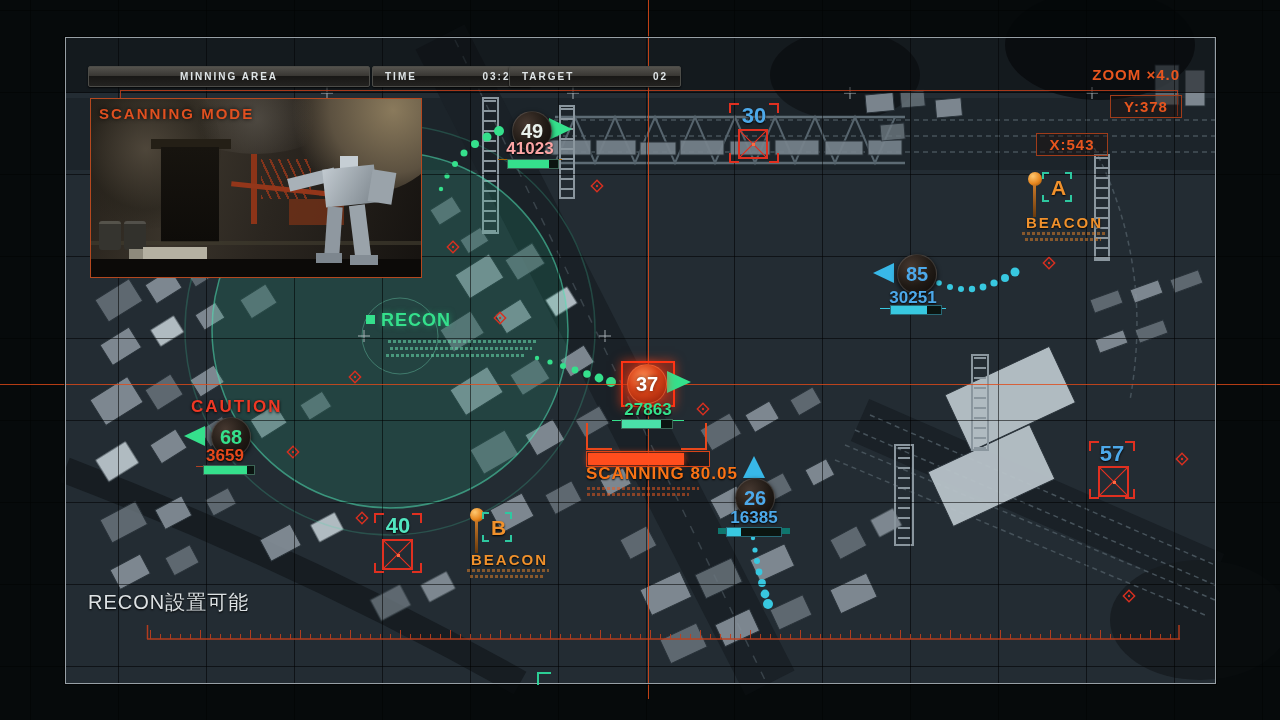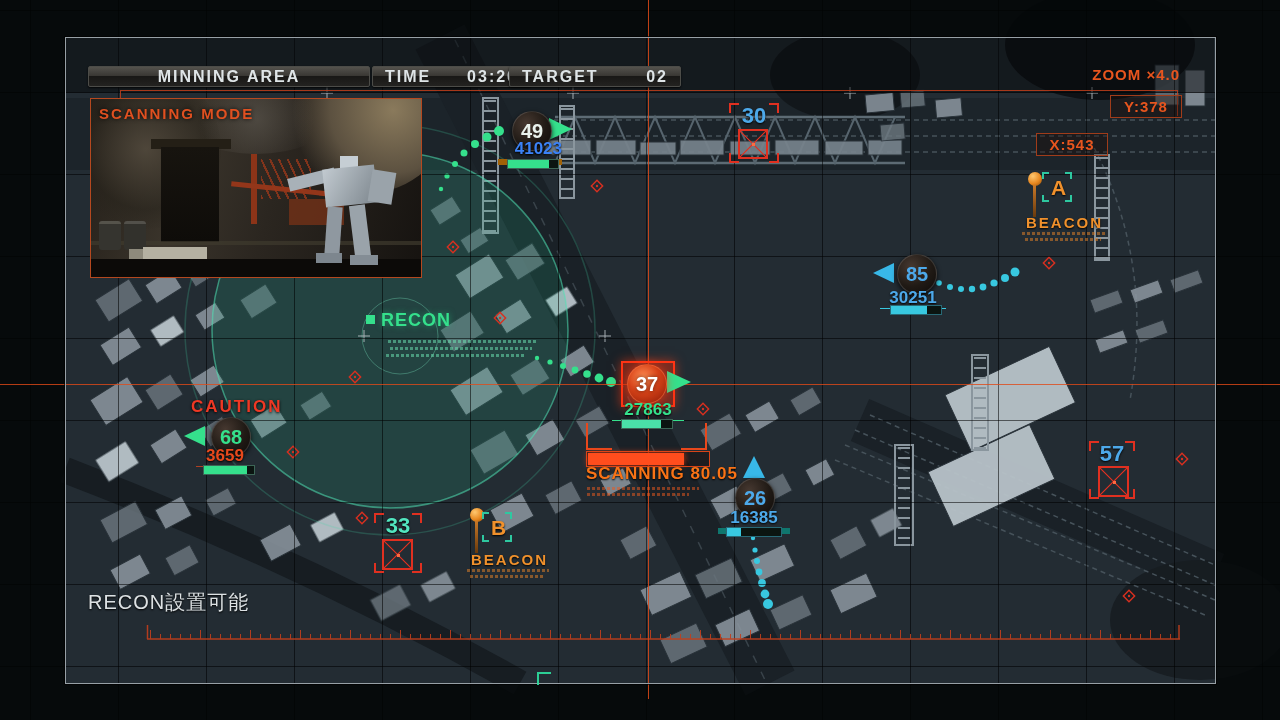--- a/index.html
+++ b/index.html
@@ -14,21 +14,21 @@
   
   #xh-v{left:648px;top:0;width:1px;height:699px;background:#e04a18;opacity:.85;z-index:4;}
   #xh-h{left:0;top:384px;width:1280px;height:1px;background:#e04a18;opacity:.8;z-index:4;}
   
   #topline{left:120px;top:90px;width:1058px;height:1px;background:#c33f1c;opacity:.85;z-index:5;}
   #topline::before{content:'';position:absolute;left:0;top:0;width:1px;height:8px;background:#c33f1c;}
   #topline::after{content:'';position:absolute;right:0;top:0;width:1px;height:26px;background:#c33f1c;}
   
   .hbar{position:absolute;top:66px;height:19px;border:1px solid #4c4c48;border-radius:2px;
         background:linear-gradient(#54524d 0%,#3a3834 45%,#191816 50%,#232220 100%);
-        color:#dfe5e7;font-size:16px;font-weight:bold;letter-spacing:2px;
+        color:#dfe5e7;font-size:10px;font-weight:bold;letter-spacing:2px;
         display:flex;align-items:center;z-index:8;box-shadow:0 1px 2px rgba(0,0,0,.8);}
   #bar-area{left:88px;width:280px;justify-content:center;}
   #bar-time{left:372px;width:133px;justify-content:space-between;padding:0 12px;}
   #bar-target{left:509px;width:146px;justify-content:space-between;padding:0 12px;}
   
   #zoomlab{left:1058px;top:66px;width:122px;text-align:right;color:#e8551e;
            font-size:15px;font-weight:bold;letter-spacing:1px;z-index:8;}
   .xybox{position:absolute;top:95px;width:70px;height:21px;border:1px solid #a03c1a;
          background:rgba(28,12,6,.35);color:#e8551e;font-size:15px;font-weight:bold;
          display:flex;align-items:center;justify-content:center;z-index:8;letter-spacing:1px;}
@@ -407,21 +407,21 @@
   <div class="rl">RECON</div>
   <div class="fp" style="--c:rgba(110,230,180,.8);left:22px;top:30px;width:150px;"></div>
   <div class="fp" style="--c:rgba(110,230,180,.8);left:24px;top:37px;width:142px;"></div>
   <div class="fp" style="--c:rgba(110,230,180,.8);left:20px;top:44px;width:138px;"></div>
 </div>
 
 <div class="tri" style="left:549px;top:118px;border-top:11px solid transparent;border-bottom:11px solid transparent;border-left:23px solid #35e08c;"></div>
 <div class="ucirc" style="left:512px;top:111px;color:#e9f1ec;">
     <span>49</span>
   </div>
-<div class="uval" style="left:498px;top:140px;width:64px;color:#3b82f6;border-bottom:6px solid #a16207;text-align:right;">41023</div>
+<div class="uval" style="left:498px;top:140px;width:64px;color:#fca5a5;border-bottom:1px solid #a16207;">41023</div>
 <div class="ubar" style="left:507px;top:159px;width:50px;">
     <i style="background: rgb(53, 224, 140); width: 82%;"></i>
   </div>
 
 <div class="tgt cnr" style="left:729px;top:103px;width:50px;height:60px;text-decoration:underline;">
   <div class="tnum" style="color:#4da9ea;">30</div>
   <div class="xbox" style="left:9px;top:26px;width:26px;height:26px;"></div>
 </div>
 
 <div class="beacon" style="left:1020px;top:168px;">
@@ -474,21 +474,21 @@
 <div class="tri" style="left:743px;top:456px;border-left:11px solid transparent;border-right:11px solid transparent;border-bottom:22px solid #38b8e8;"></div>
 <div class="ucirc" style="left:735px;top:478px;color:#4da9ea;">
     <span>26</span>
   </div>
 <div class="uval" style="left:718px;top:509px;width:72px;color:#4da9ea;border-bottom:6px solid #0f766e;">16385</div>
 <div class="ubar" style="left:726px;top:527px;width:54px;border-color:rgba(70,190,220,.5);">
     <i style="background: rgb(56, 200, 224); width: 26%;"></i>
   </div>
 
 <div class="tgt cnr" style="left:374px;top:513px;width:48px;height:60px;">
-  <div class="tnum" style="color:#52e6c0;">33</div>
+  <div class="tnum" style="color:#52e6c0;">40</div>
   <div class="xbox" style="left:8px;top:26px;width:27px;height:27px;"></div>
 </div>
 
 <div class="beacon" style="left:462px;top:504px;">
   <div class="bhead" style="left:8px;top:4px;"></div>
   <div class="bstem" style="left:13px;top:17px;"></div>
   <div class="bbrk cnr cnr-sm" style="left:20px;top:8px;"></div>
   <div class="bletter" style="left:29px;top:13px;">B</div>
   <div class="blabel" style="left:9px;top:47px;">BEACON</div>
   <div class="fp" style="--c:rgba(230,130,40,.8);left:5px;top:65px;width:82px;"></div>

